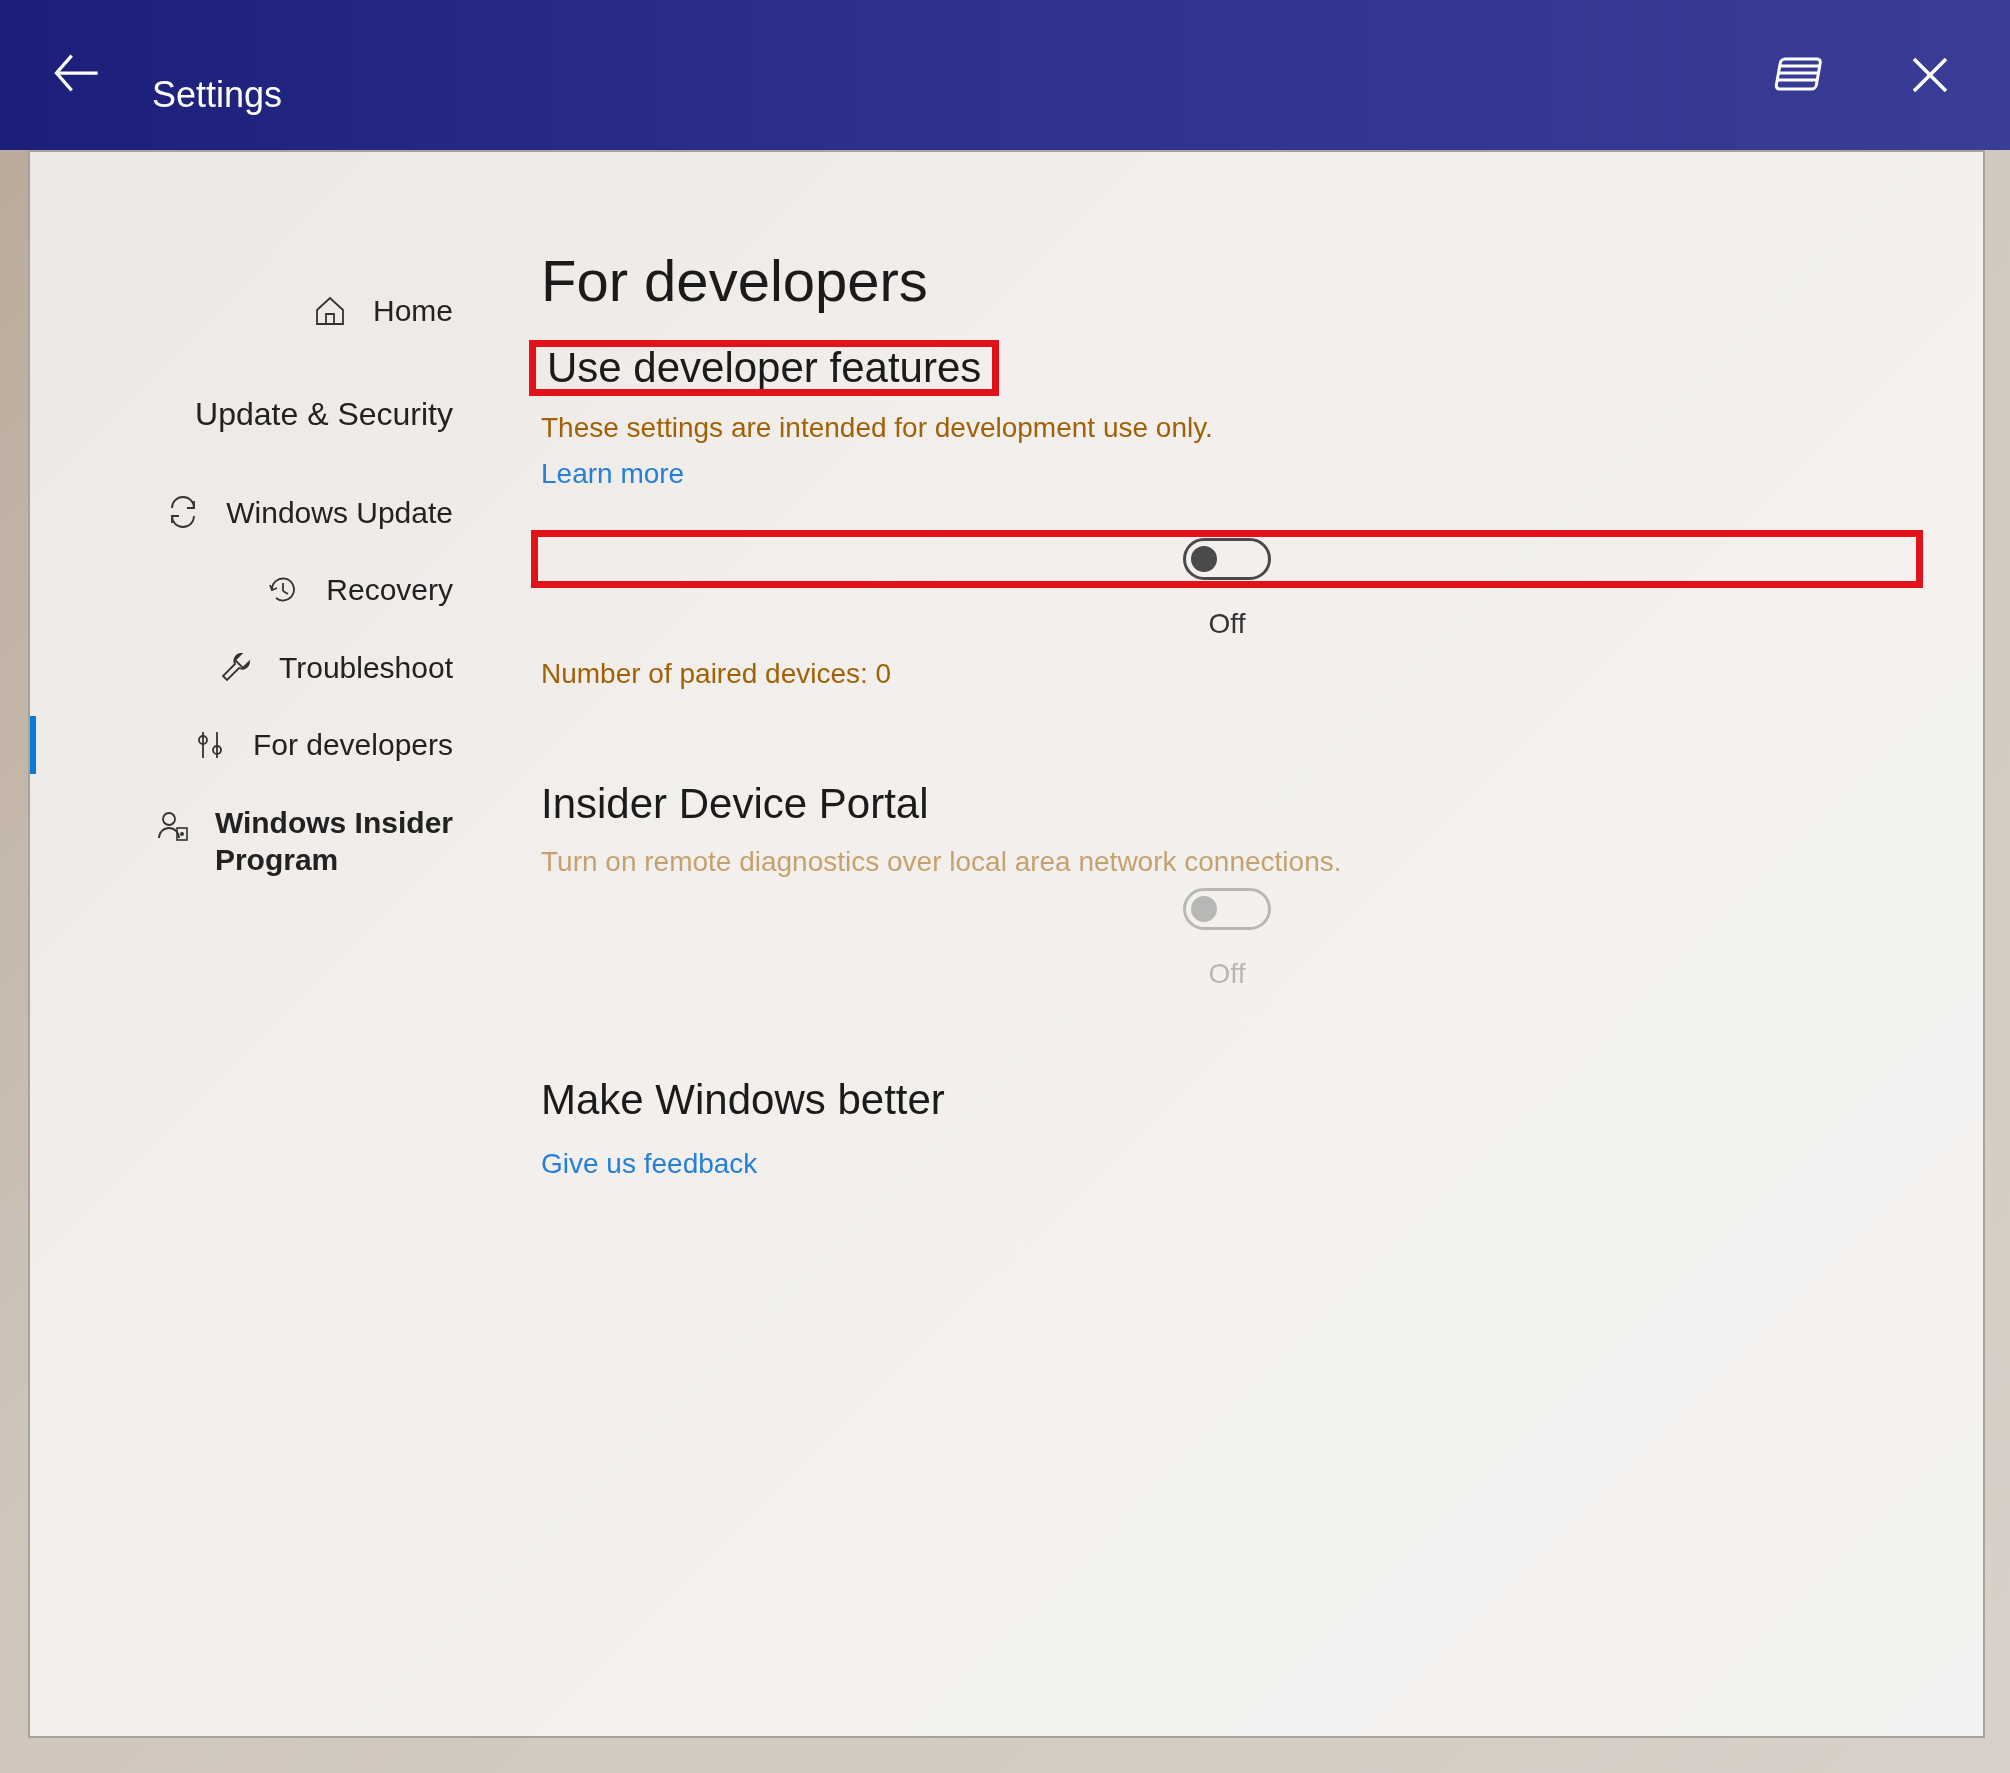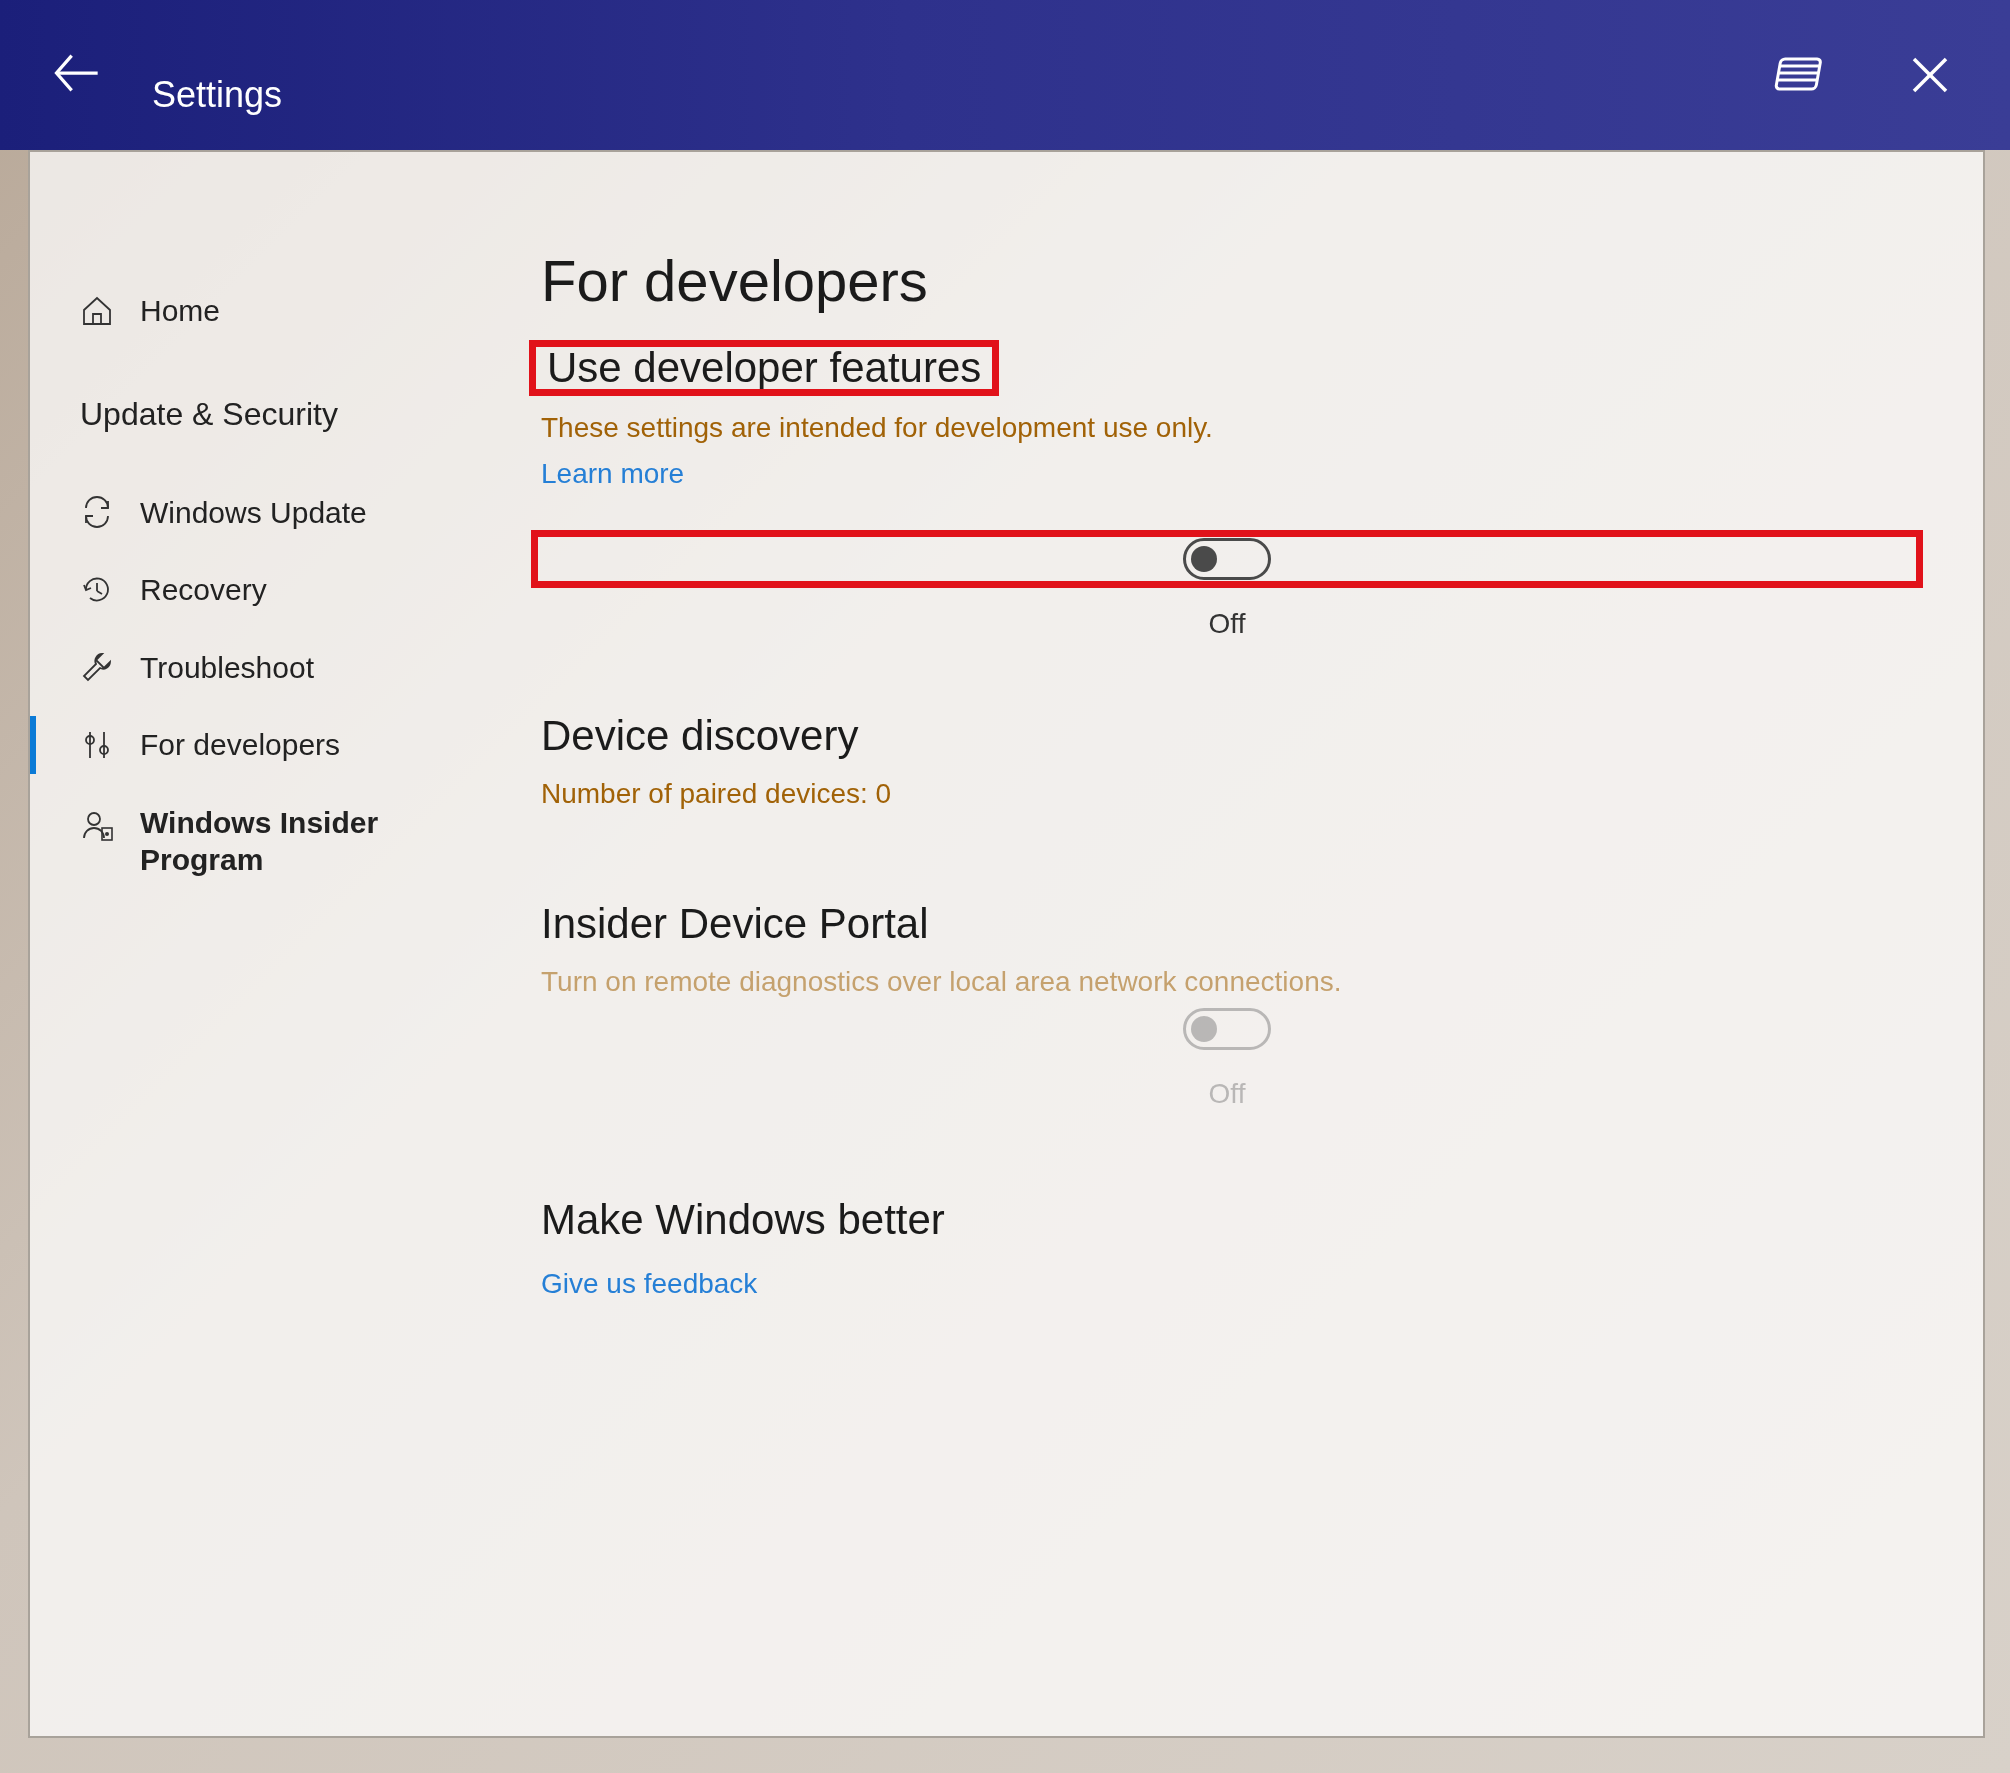--- a/index.html
+++ b/index.html
@@ -47,20 +47,21 @@
     padding: 120px 0 0 0;
     color: #222;
     font-size: 30px;
   }
   .side-item {
     display: flex;
     align-items: center;
     gap: 26px;
     padding: 20px 30px 20px 50px;
     cursor: pointer;
+    justify-content: flex-end;
   }
   .side-item.selected {
     position: relative;
   }
   .side-item.selected::before {
     content: "";
     position: absolute;
     left: 0;
     top: 10px;
     bottom: 10px;
@@ -268,21 +269,20 @@
     <p class="body">These settings are intended for development use only.</p>
     <a href="#" class="link">Learn more</a>
 
     <div class="toggle-row" id="tgl-dev-feat" style="margin-top:48px;">
       <div class="toggle">
         <div class="knob"></div>
       </div>
       <span class="toggle-label">Off</span>
     </div>
 
-    <h2 class="section" style="margin-top:72px;">Device discovery</h2>
     <p class="body" style="margin-top:18px;">Number of paired devices: 0</p>
 
     <h2 class="section" style="margin-top:90px;">Insider Device Portal</h2>
     <div class="disabled-block">
       <p class="body" style="margin-top:14px;">Turn on remote diagnostics over local area network connections.</p>
       <div class="toggle-row" style="margin-top:10px;">
         <div class="toggle disabled">
           <div class="knob"></div>
         </div>
         <span class="toggle-label disabled">Off</span>

